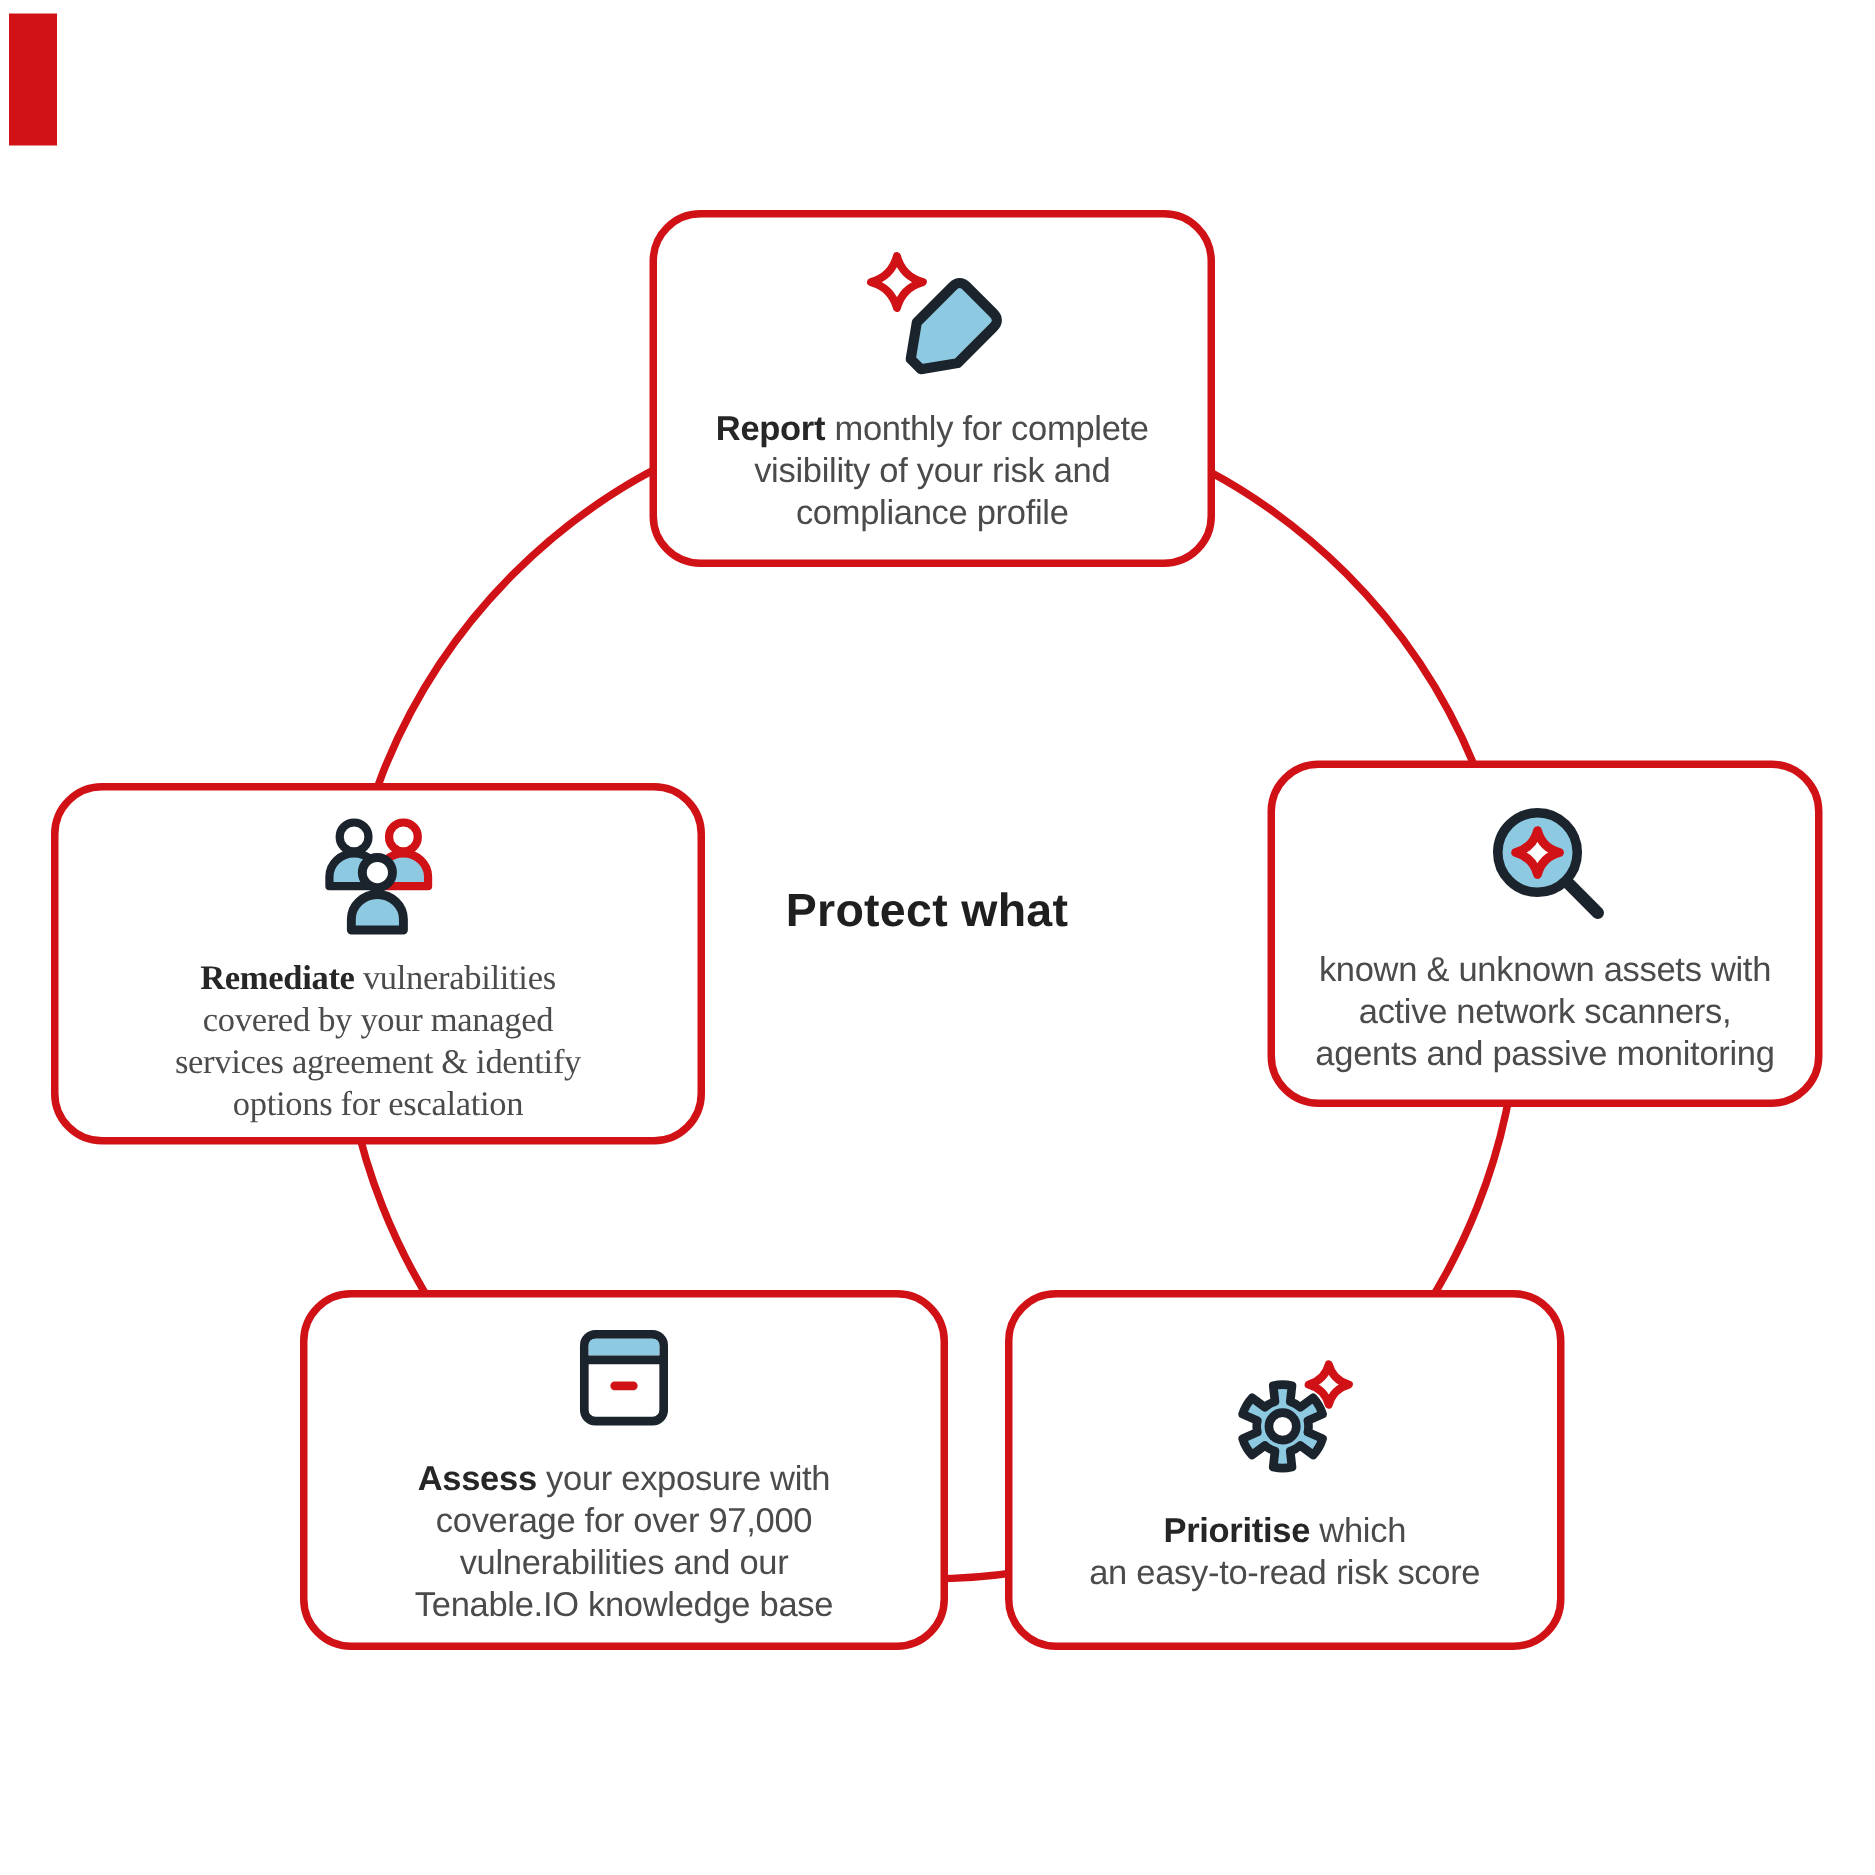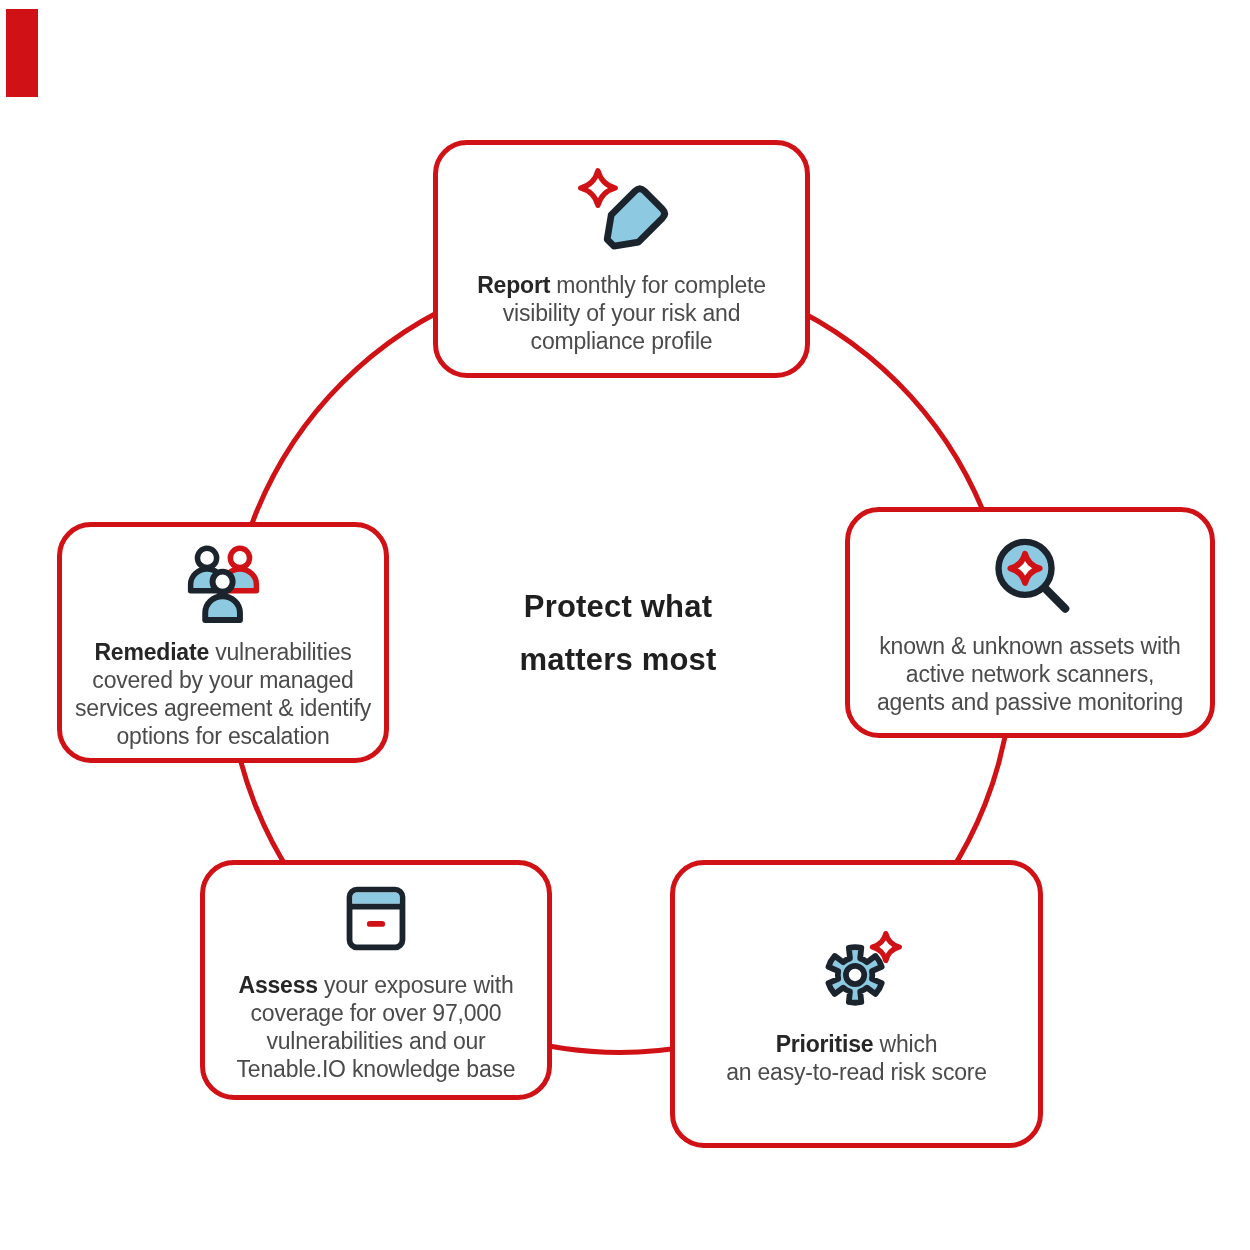--- a/index.html
+++ b/index.html
@@ -61,36 +61,35 @@
   .node .txt {
     text-align: center;
     font-size: 23px;
     line-height: 28px;
     color: #4b4b4b;
     letter-spacing: -0.2px;
   }
   .node .txt b { color: #262626; }
   #node-report     { left: 433px; top: 140px; width: 377px; height: 238px; }
   #node-discover   { left: 845px; top: 507px; width: 370px; height: 231px; }
-  #node-prioritise { left: 670px; top: 860px; width: 373px; height: 288px; align-items: center; }
-  #node-assess     { left: 200px; top: 860px; width: 352px; height: 240px; }
-  #node-remediate  { left: 57px;  top: 522px; width: 332px; height: 241px; }
+  #node-prioritise { left: 670px; top: 860px; width: 373px; height: 240px; align-items: center; }
+  #node-assess     { left: 200px; top: 860px; width: 432px; height: 240px; }
+  #node-remediate  { left: 34px;  top: 522px; width: 436px; height: 241px; font-family: Liberation Serif, serif; }
 </style>
 </head>
 <body>
 
 <div id="canvas">
 
   <div id="corner-mark"></div>
 
   <div id="cycle-circle"></div>
 
   <div id="center-title">
     <div>Protect what</div>
-    <div>matters most</div>
   </div>
 
   <div class="node" id="node-report">
     <div class="icon">
       <svg width="100" height="100" viewBox="0 0 104 104" fill="none" xmlns="http://www.w3.org/2000/svg">
         <path d="M27 7 C29.6 16.6 35.4 22.4 45 25 C35.4 27.6 29.6 33.4 27 43 C24.4 33.4 18.6 27.6 9 25 C18.6 22.4 24.4 16.6 27 7 Z" fill="#ffffff" stroke="#d01217" stroke-width="5.5" stroke-linejoin="round"></path>
         <g transform="translate(62,60) rotate(45)">
           <path d="M -13 -32 L 13 -32 Q 20 -32 20 -25 L 20 10 L 5 31 L -5 31 L -20 10 L -20 -25 Q -20 -32 -13 -32 Z" fill="#8ec9e2" stroke="#1b242c" stroke-width="7" stroke-linejoin="round"></path>
         </g>
       </svg>

